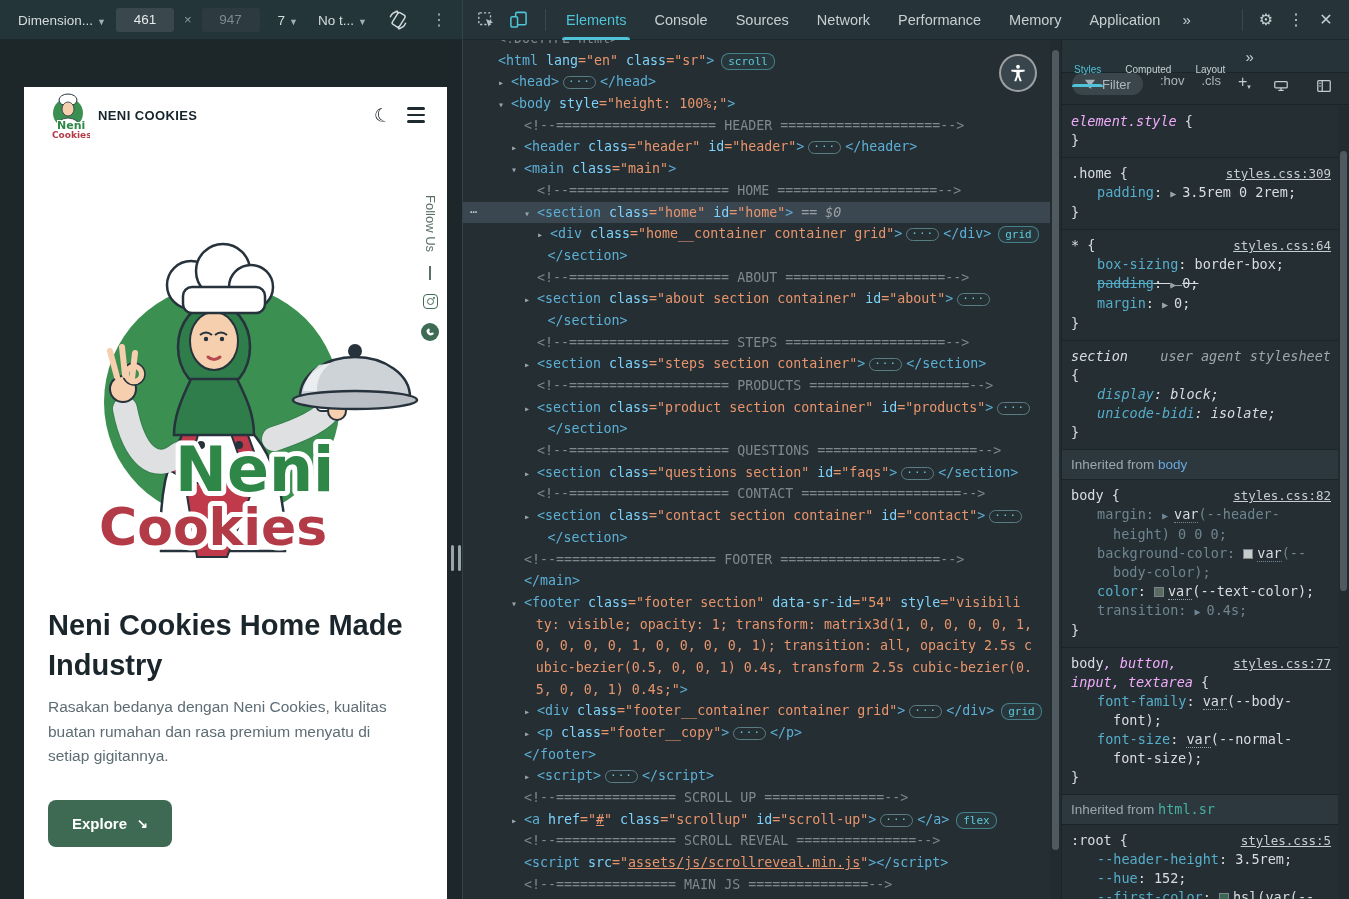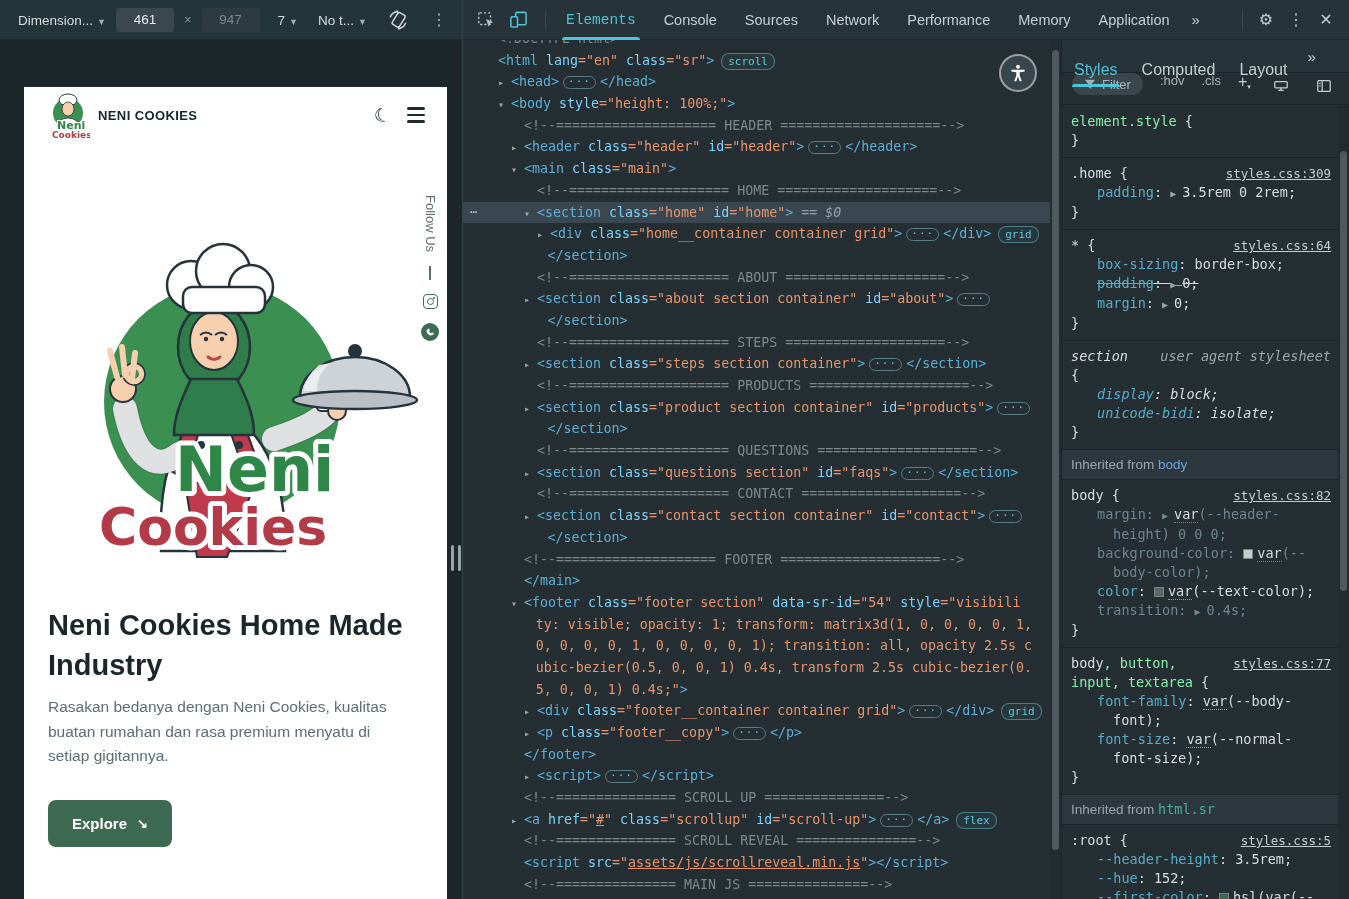--- a/index.html
+++ b/index.html
@@ -23,21 +23,21 @@
   .x-sign{ color:#8d9aa0; font-size:13px; }
   .tb-icon{ display:inline-flex; align-items:center; justify-content:center; width:26px; height:26px; cursor:pointer; }
   .kebab{ color:#aab6bb; font-size:16px; }
   
   #devtools{ position:absolute; left:462px; top:0; right:0; bottom:0; background:#252e32; border-left:1px solid #314549; }
   #dt-topbar{ position:absolute; left:0; top:0; right:0; height:40px; background:#263338; display:flex; align-items:center; border-bottom:1px solid #1c282c; }
   .top-icons{ display:flex; align-items:center; gap:6px; padding:0 8px 0 10px; }
   .vdiv{ width:1px; height:22px; background:#3a484d; margin:0 6px; }
   #devtools-tabs{ display:flex; align-items:center; height:40px; }
   .dt-tab{ position:relative; padding:0 14px; font-size:14.5px; color:#c6d0d4; height:40px; line-height:40px; cursor:pointer; white-space:nowrap; }
-  .dt-tab.active{ color:#4fc3d8;font-family:Liberation Mono, monospace; }
+  .dt-tab.active{ color:#4fc3d8; }
   .dt-tab.active::after{ content:""; position:absolute; left:10px; right:10px; bottom:0; height:3px; border-radius:3px 3px 0 0; background:#4fc3d8; }
   .more-chev{ color:#c6d0d4; font-size:15px; padding:0 8px; cursor:pointer; }
   #topbar-right{ margin-left:auto; display:flex; align-items:center; gap:4px; padding-right:10px; }
   .tb-glyph{ color:#c3ced2; font-size:16px; width:26px; height:26px; display:inline-flex; align-items:center; justify-content:center; cursor:pointer; }
   
   #elements-pane{ position:absolute; left:0; top:40px; width:598px; bottom:0; overflow:hidden; background:#252e32; }
   #elements-tree{ font-family:"DejaVu Sans Mono","Liberation Mono",monospace; font-size:13.3px; margin-top:-12px; }
   .code-line{ position:relative; height:21.7px; line-height:21.7px; white-space:nowrap; }
   .code-line.selected{ background:#3a4750; }
   .arrow{ display:inline-block; width:13px; color:#9aa5ab; font-size:10px; }
@@ -50,35 +50,35 @@
     border:1px solid #5a7d85; border-radius:8px; color:#5fc8da; font-size:11px; letter-spacing:1px; }
   .node-badge{ display:inline-block; margin-left:7px; padding:0 6px; border:1px solid rgba(95,200,218,.5);
     border-radius:8px; color:#5fc8da; font-size:11px; line-height:15px; background:rgba(95,200,218,.06); }
   .pane-scrollbar{ position:absolute; top:0; bottom:0; width:11px; background:#222b2f; }
   .pane-thumb{ position:absolute; left:2px; width:7px; border-radius:4px; background:#4e5a60; }
   #a11y-fab{ position:absolute; left:538px; top:16px; width:34px; height:34px; border-radius:50%;
     background:#39454c; box-shadow:0 0 0 2px rgba(255,255,255,.55); display:flex; align-items:center; justify-content:center; }
   
   #styles-pane{ position:absolute; left:598px; top:40px; right:0; bottom:0; background:#252e32; border-left:1px solid #1b2529; }
   #styles-tabs{ display:flex; align-items:center; height:33px; border-bottom:1px solid #1b2529; background:#263338; }
-  .st-tab{ position:relative; padding:0 12px; font-size:16px; color:#c6d0d4; height:33px; line-height:31px; cursor:pointer;margin-top:28px; }
+  .st-tab{ position:relative; padding:0 12px; font-size:10px; color:#c6d0d4; height:33px; line-height:31px; cursor:pointer;margin-top:28px; }
   .st-tab.active{ color:#4fc3d8; }
   .st-tab.active::after{ content:""; position:absolute; left:10px; right:10px; bottom:0; height:3px; border-radius:3px 3px 0 0; background:#4fc3d8; }
   #styles-toolbar{ display:flex; align-items:flex-start; gap:17px; height:32px; padding:0 10px; border-bottom:1px solid #1b2529; }
   #filter-pill{ display:flex; align-items:center; gap:6px; background:#3a464c; border-radius:12px; height:22px; padding:0 12px; color:#aab6bb; font-size:13px; }
   .mini-txt{ color:#aab6bb; font-size:13px; cursor:pointer; }
   .plus-icon{ color:#c3ced2; font-size:16px; cursor:pointer; }
   #styles-scroll{ position:absolute; left:0; right:0; top:66px; bottom:0; overflow:hidden;
     font-family:"DejaVu Sans Mono","Liberation Mono",monospace; font-size:13.5px; line-height:19px; }
   .rule{ padding:6px 18px 7px 9px; border-bottom:1px solid #1b2529; }
   .rule-line{ color:#d9dde0; }
   .rule-link{ float:right; color:#c6ced2; text-decoration:underline; font-size:12.5px; }
   .ua-note{ float:right; color:#9aa7ad; font-style:italic; }
   .prop{ padding-left:42px; text-indent:-16px; color:#d9dde0; }
-  .tk-sel{ color:#d9dde0; } .tk-seld{ color:#86efac; } .tk-it{ font-style:italic; }
+  .tk-sel{ color:#d9dde0; } .tk-seld{ color:#f0abfc;font-style:italic; } .tk-it{ font-style:italic; }
   .tk-pn{ color:#56aecb; } .tk-pnd{ color:#6e8691; }
   .tk-pv{ color:#d9dde0; } .tk-pvd{ color:#6e8691; }
   .tk-arr{ color:#9aa5ab; font-size:10px; } .tk-arrd{ color:#6e8691; font-size:10px; }
   .tk-var{ border-bottom:1px dotted #97a3a9; } .tk-vard{ border-bottom:1px dotted #6e8691; }
   .tk-s{ text-decoration:line-through; }
   .swatch{ display:inline-block; width:10px; height:10px; border:1px solid #7b8488; margin-right:4px; vertical-align:-1px; }
   .sec-header{ background:#2d383e; color:#9aa7ad; font-family:"Liberation Sans",sans-serif; font-size:13.5px;
     padding:5px 9px; border-bottom:1px solid #1b2529; }
   .hdr-link-blue{ color:#6aa6dc; } .hdr-link-teal{ color:#45b0a2; font-family:"DejaVu Sans Mono",monospace; }
   

